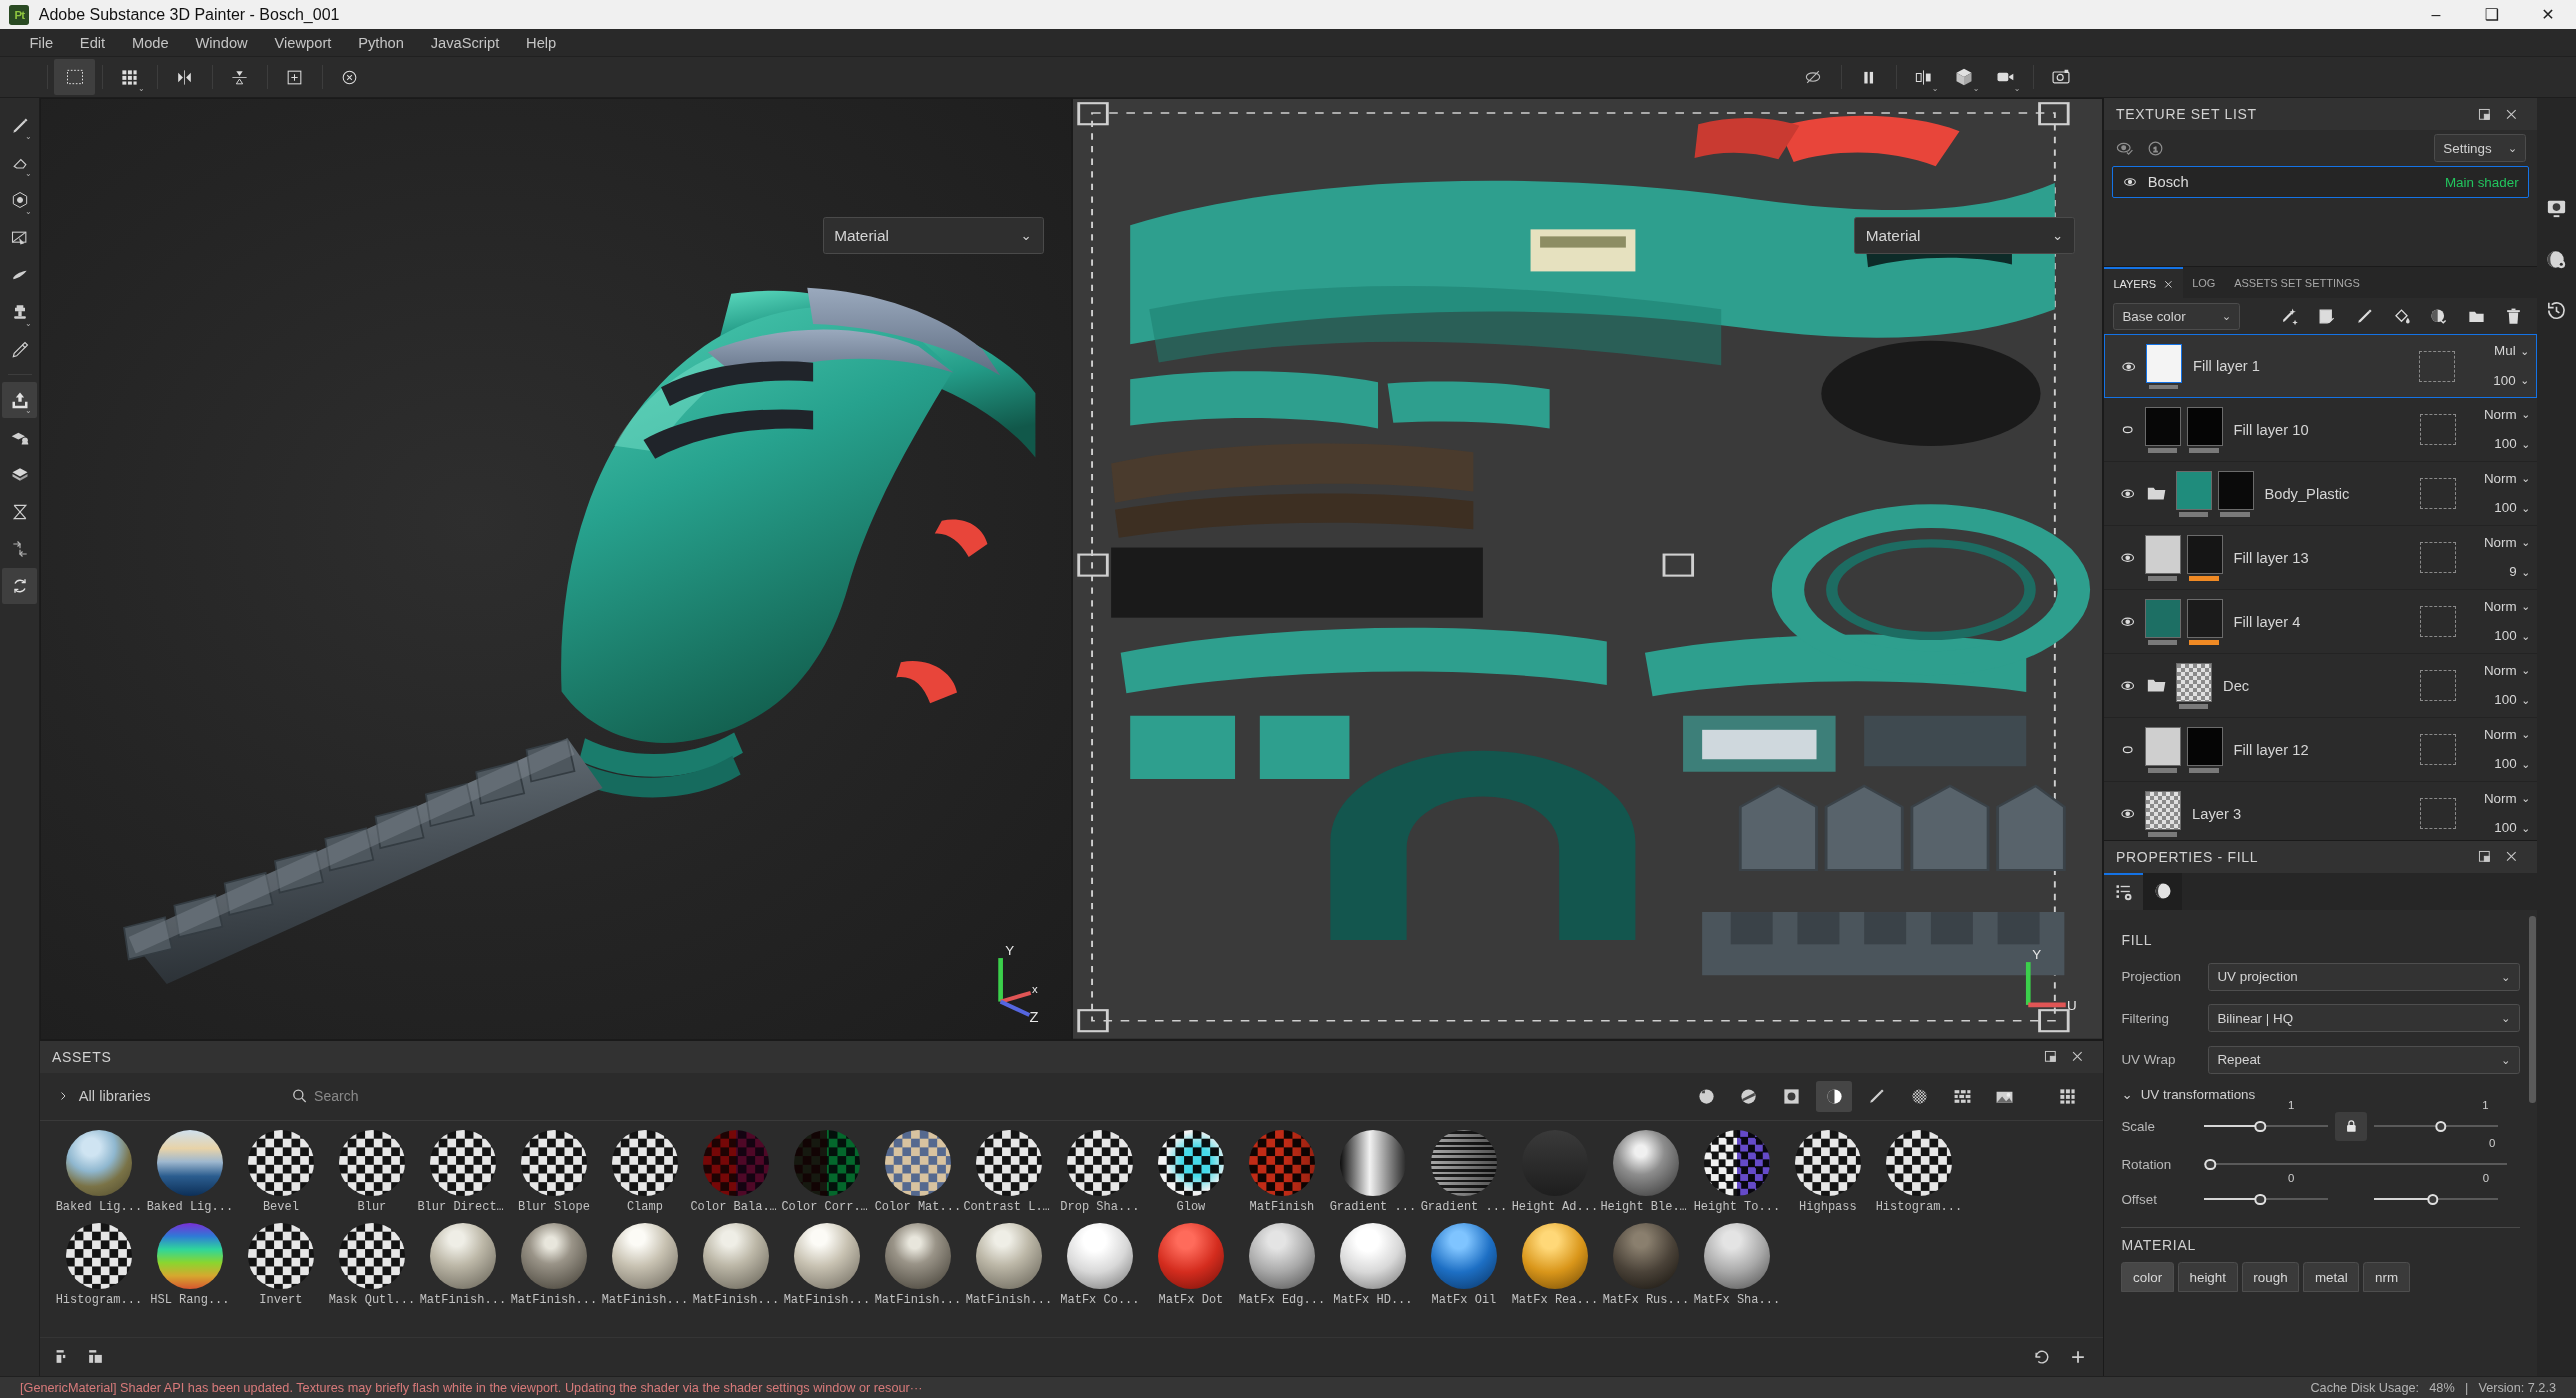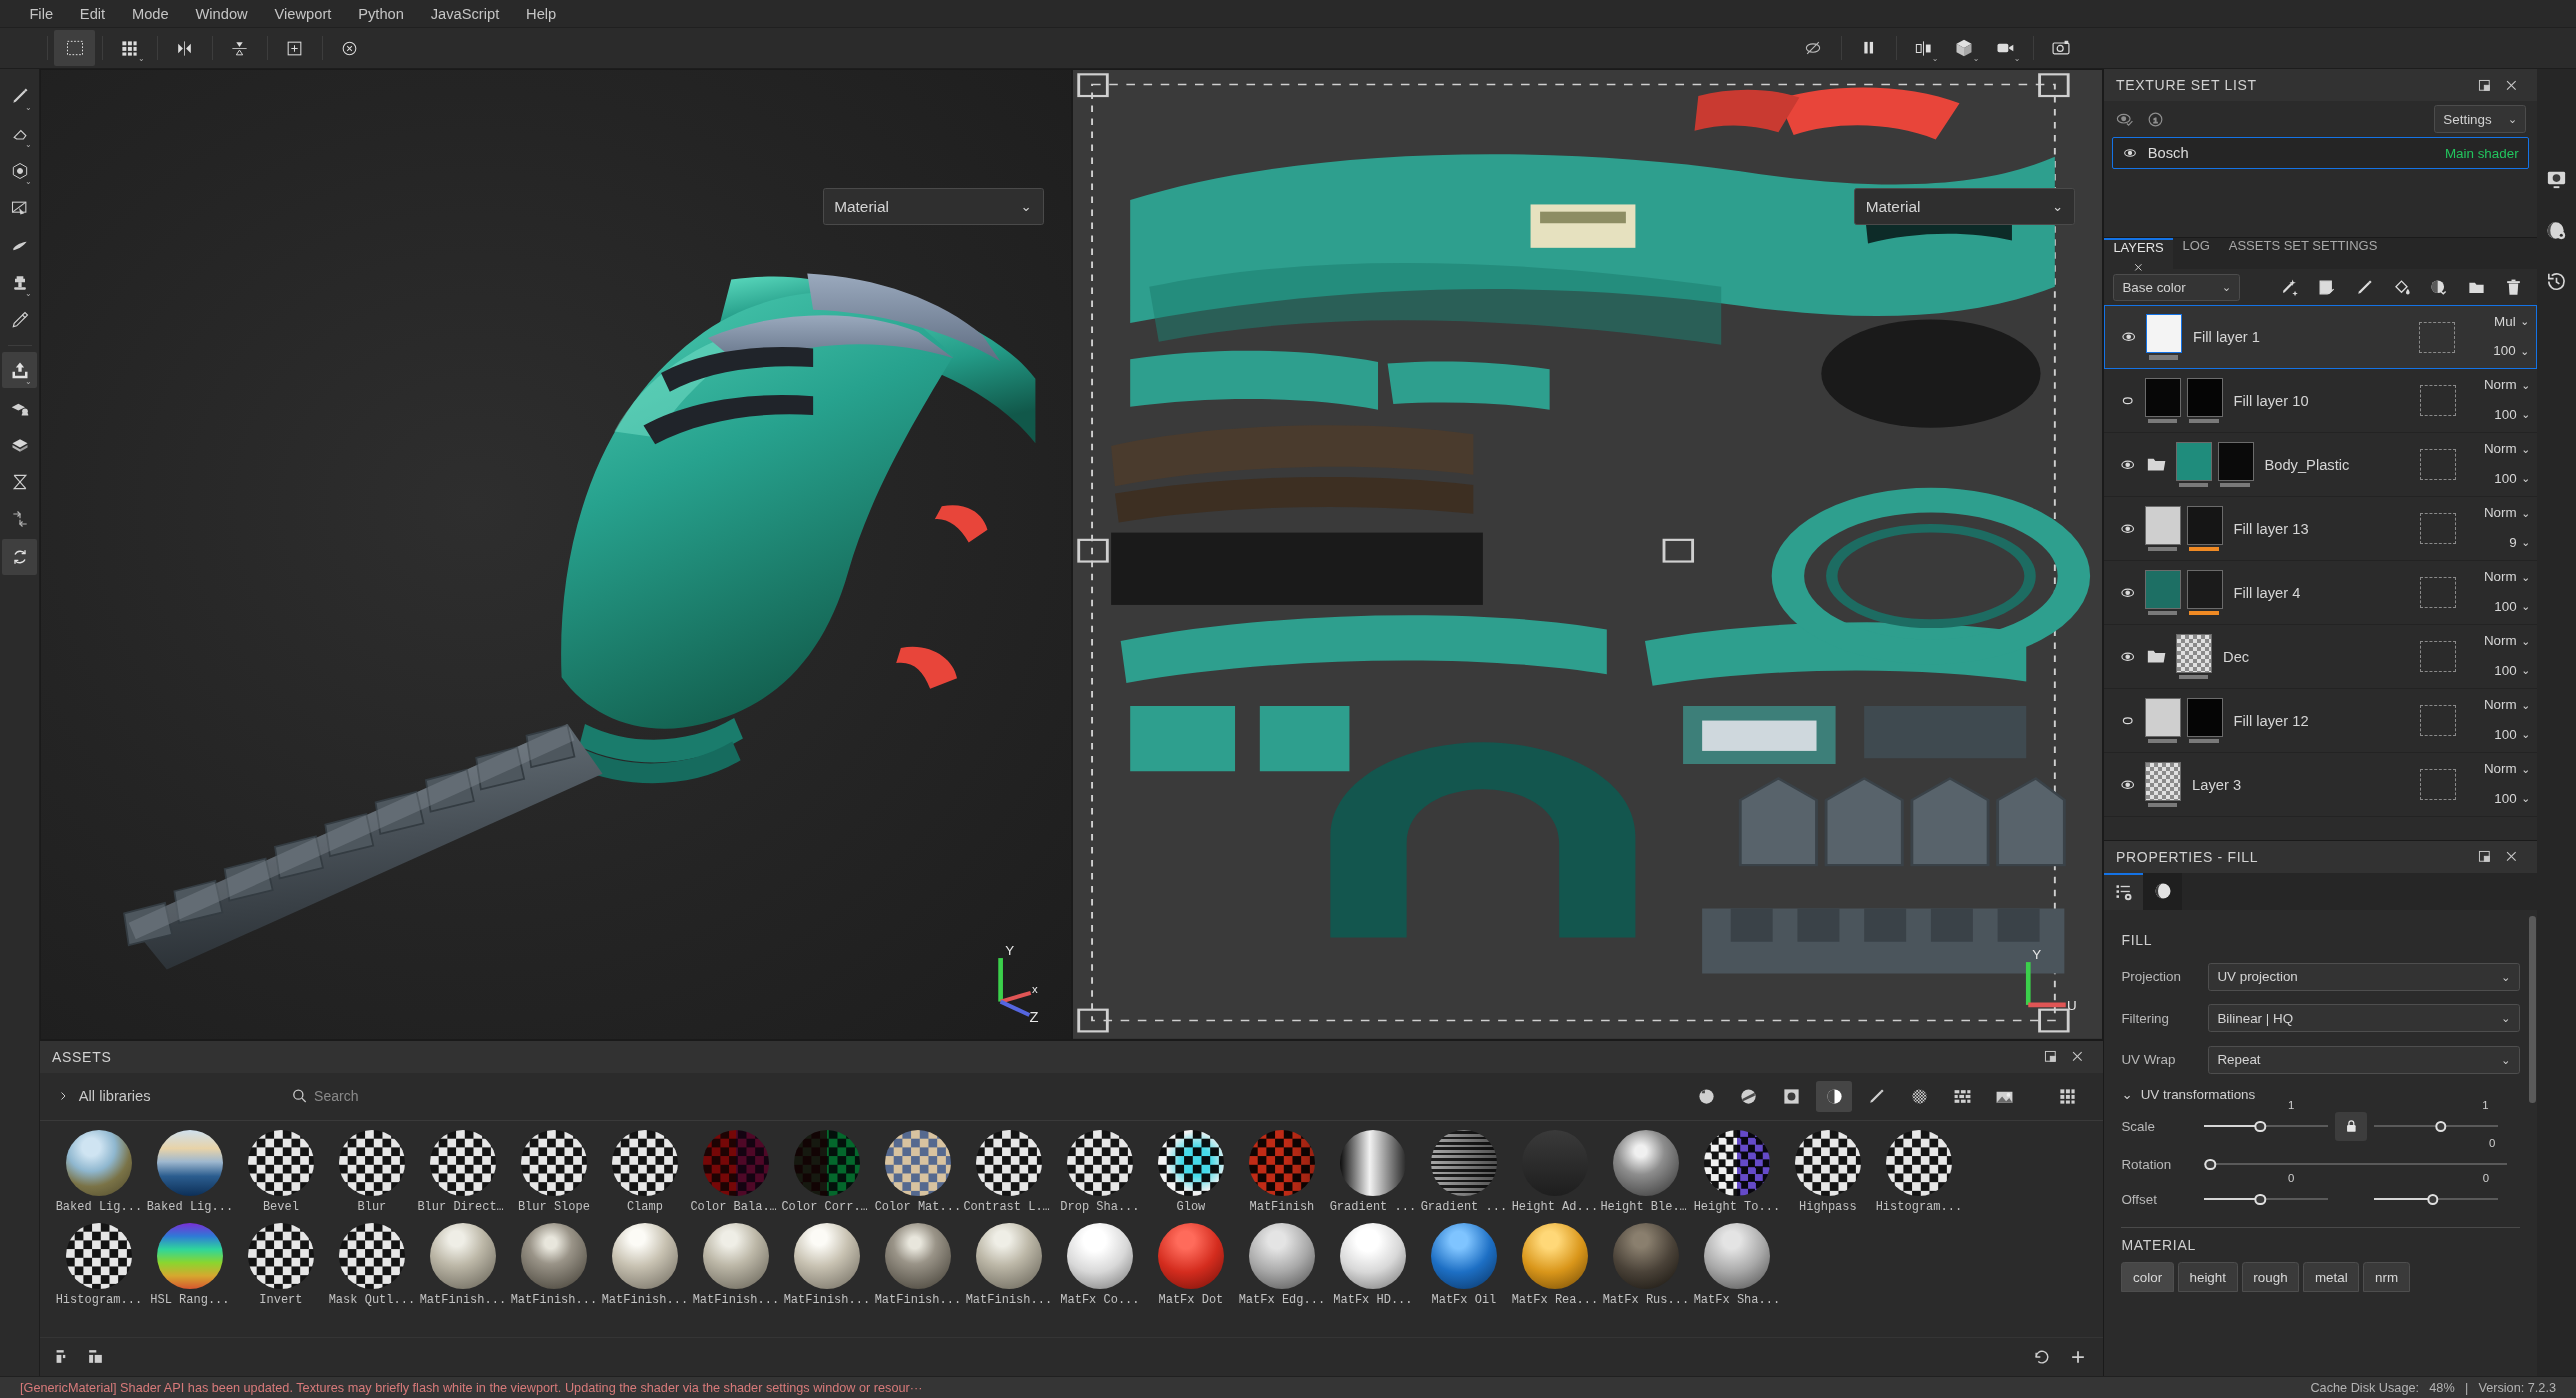--- a/index.html
+++ b/index.html
@@ -155,21 +155,21 @@
   .ts-item {
     margin: 0 8px; height: 32px; background:#252525; border:1.3px solid #1473e6; border-radius:2px;
     display:flex; align-items:center; padding: 0 9.4px; gap: 9.4px; font-size: 14.7px; color:#dcdcdc;
   }
   .ts-item .shader { margin-left:auto; font-size:13.4px; color:#22c55e;}
 
   .layers { flex: 1; display:flex; flex-direction:column; min-height:0; border-bottom: 0.7px solid #1a1a1a;}
   .tabs { height: 31px; display:flex; align-items:flex-end; background:#262626; }
   .tab {
     height: 31px; padding: 0 9.4px; display:flex; align-items:center; gap: 6.7px;
-    font-size: 13px; color:#a8a8a8; background:#262626;flex-direction:column;
+    font-size: 11px; color:#a8a8a8; background:#262626;
   }
   .tab.active { background:#2b2b2b; color:#e4e4e4; border-top: 2px solid #1473e6; }
   .lay-toolbar { height: 36px; display:flex; align-items:center; padding: 0 9.4px; gap: 5.4px; }
   .chan-sel {
     width: 127px; height: 27px; background:#343434; border:0.7px solid #4c4c4c; border-radius:2.7px;
     display:flex; align-items:center; padding: 0 8px; font-size:13.4px; color:#d2d2d2;
   }
   .chan-sel .cv{ margin-left:auto; font-size:11.4px;}
   .lt-icons { margin-left:auto; display:flex; gap: 9.4px; align-items:center; }
   .lt-btn { width:28px;height:28px;display:flex;align-items:center;justify-content:center;color:#d8d8d8;}
@@ -236,20 +236,29 @@
   .statusbar .right { margin-left:auto; color:#b4b4b4; }
 
   .vscroll { position:absolute; right:1.3px; top:0; width:6.7px; background:#5a5a5a; border-radius:3.3px;}
   svg { display:block; }
 </style>
 </head>
 <body>
 
 <div class="app">
 
+  <div class="titlebar">
+    <div class="pt-logo">Pt</div>
+    <div class="ttl">Adobe Substance 3D Painter - Bosch_001</div>
+    <div class="win-btns">
+      <div class="win-btn">–</div>
+      <div class="win-btn">❑</div>
+      <div class="win-btn close">✕</div>
+    </div>
+  </div>
 
   <div class="menubar">
     <div class="mi">File</div>
     <div class="mi">Edit</div>
     <div class="mi">Mode</div>
     <div class="mi">Window</div>
     <div class="mi">Viewport</div>
     <div class="mi">Python</div>
     <div class="mi">JavaScript</div>
     <div class="mi">Help</div>

